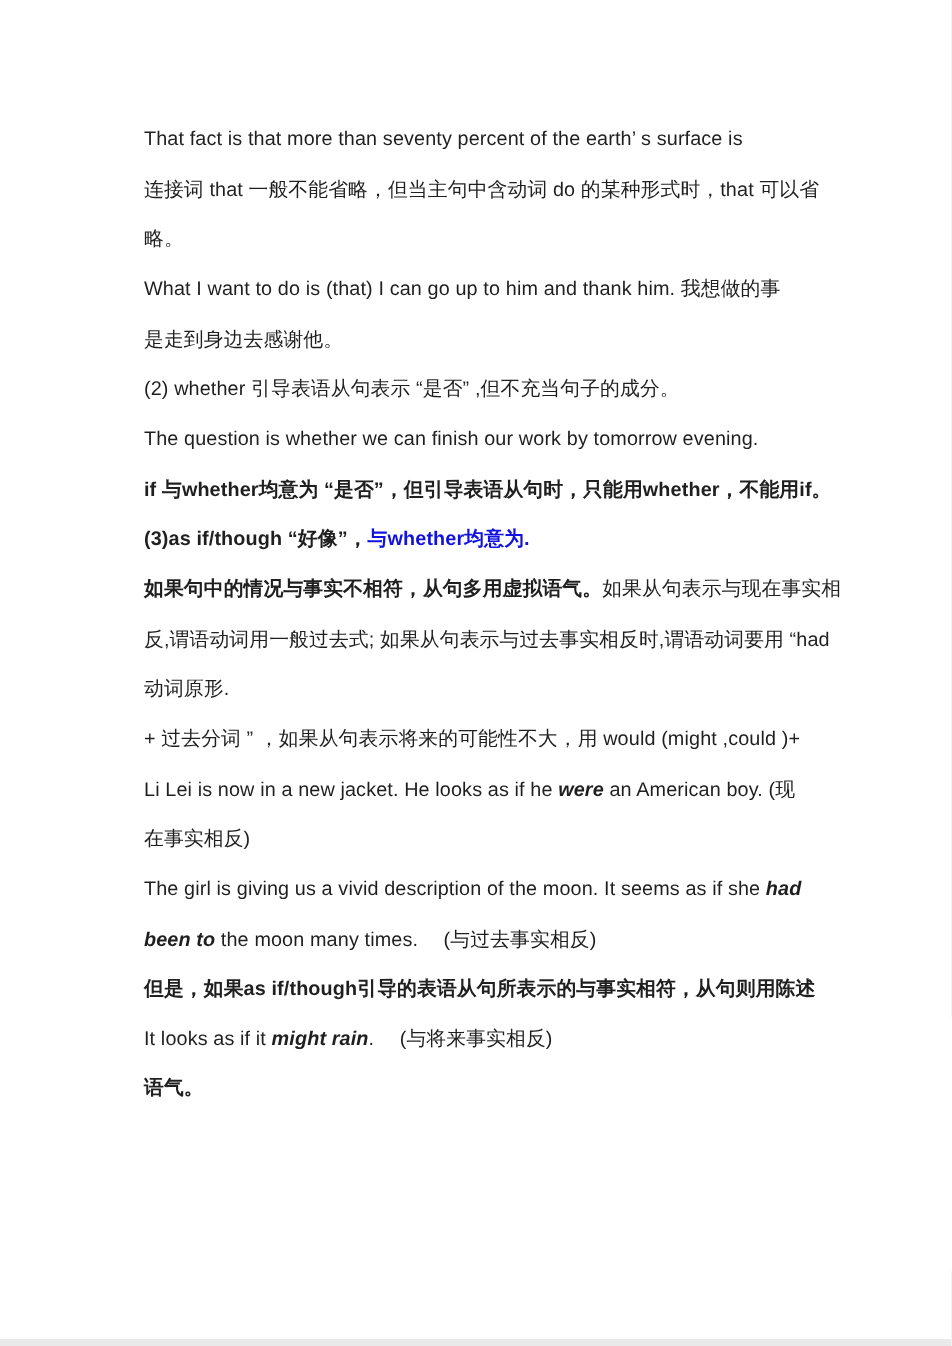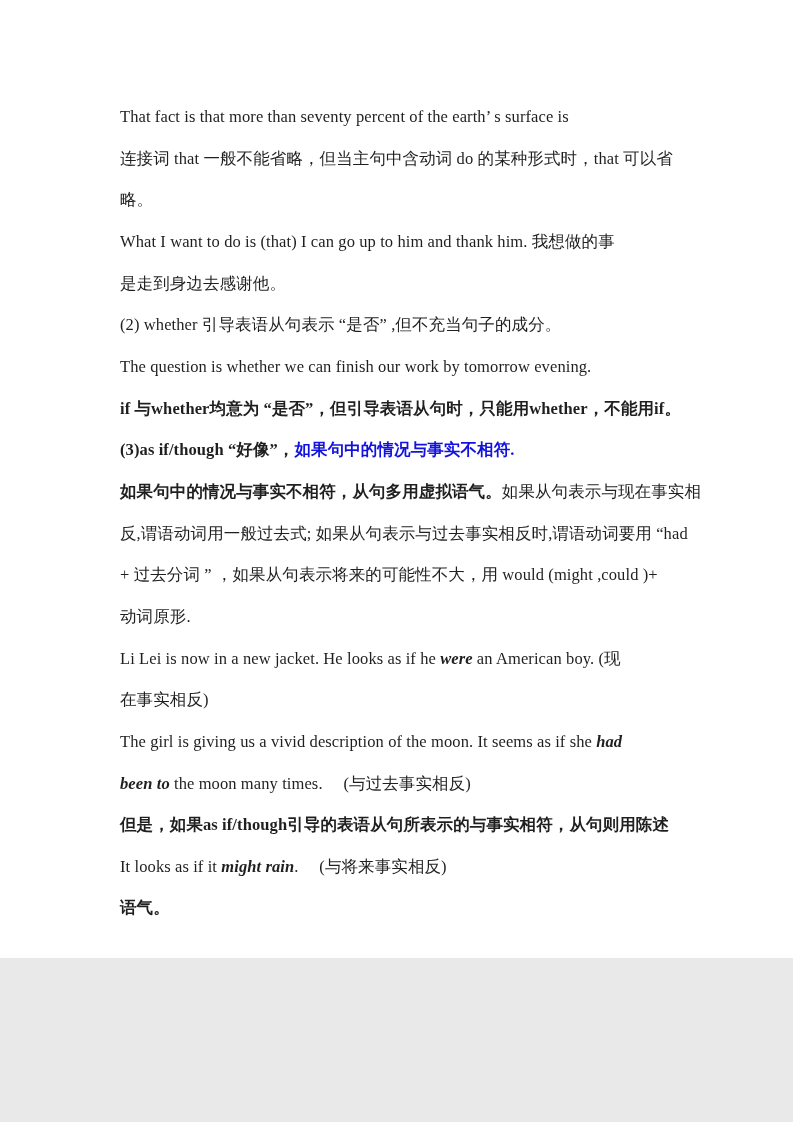--- a/index.html
+++ b/index.html
@@ -3,25 +3,25 @@
 <meta charset="utf-8">
 <style>
   html, body {
     margin: 0;
     padding: 0;
     background: #e9e9e9;
   }
   .page {
     position: relative;
     width: 793px;
-    height: 958px;
+    height: 1116px;
     margin: 0 auto;
     background: var(--bg, #ffffff);
     overflow: hidden;
-    font-family: Liberation Serif, serif;
+    font-family: Liberation Sans, sans-serif;
   }
   .content {
     position: absolute;
     left: 120px;
     top: 96px;
     width: 620px;
   }
   .line {
     white-space: pre;
     font-size: 16.5px;
@@ -42,25 +42,25 @@
 <div class="page">
   <div class="content" id="doc-content">
       <div class="line"><span class="seg regular">That fact is that more than seventy percent of the earth’ s surface is</span></div>
       <div class="line"><span class="seg regular">连接词 that 一般不能省略，但当主句中含动词 do 的某种形式时，that 可以省</span></div>
       <div class="line"><span class="seg regular">略。</span></div>
       <div class="line"><span class="seg regular">What I want to do is (that) I can go up to him and thank him. 我想做的事</span></div>
       <div class="line"><span class="seg regular">是走到身边去感谢他。</span></div>
       <div class="line"><span class="seg regular">(2) whether 引导表语从句表示 “是否” ,但不充当句子的成分。</span></div>
       <div class="line"><span class="seg regular">The question is whether we can finish our work by tomorrow evening.</span></div>
       <div class="line"><span class="seg bold">if 与whether均意为 “是否”，但引导表语从句时，只能用whether，不能用if。</span></div>
-      <div class="line"><span class="seg bold">(3)as if/though “好像”，</span><span class="seg bold-blue">如果句中的情况与事实不相符.</span></div>
+      <div class="line"><span class="seg bold">(3)as if/though “好像”，</span><span class="seg bold-blue">与whether均意为.</span></div>
       <div class="line"><span class="seg bold">如果句中的情况与事实不相符，从句多用虚拟语气。</span><span class="seg regular">如果从句表示与现在事实相</span></div>
       <div class="line"><span class="seg regular">反,谓语动词用一般过去式; 如果从句表示与过去事实相反时,谓语动词要用 “had</span></div>
+      <div class="line"><span class="seg regular">动词原形.</span></div>
       <div class="line"><span class="seg regular">+ 过去分词 ” ，如果从句表示将来的可能性不大，用 would (might ,could )+</span></div>
-      <div class="line"><span class="seg regular">动词原形.</span></div>
       <div class="line"><span class="seg regular">Li Lei is now in a new jacket. He looks as if he </span><span class="seg bold-italic">were</span><span class="seg regular"> an American boy. (现</span></div>
       <div class="line"><span class="seg regular">在事实相反)</span></div>
       <div class="line"><span class="seg regular">The girl is giving us a vivid description of the moon. It seems as if she </span><span class="seg bold-italic">had</span></div>
       <div class="line"><span class="seg bold-italic">been to</span><span class="seg regular"> the moon many times. 　(与过去事实相反)</span></div>
       <div class="line"><span class="seg bold">但是，如果as if/though引导的表语从句所表示的与事实相符，从句则用陈述</span></div>
       <div class="line"><span class="seg regular">It looks as if it </span><span class="seg bold-italic">might rain</span><span class="seg regular">. 　(与将来事实相反)</span></div>
       <div class="line"><span class="seg bold">语气。</span></div>
     </div>
 </div>
 

